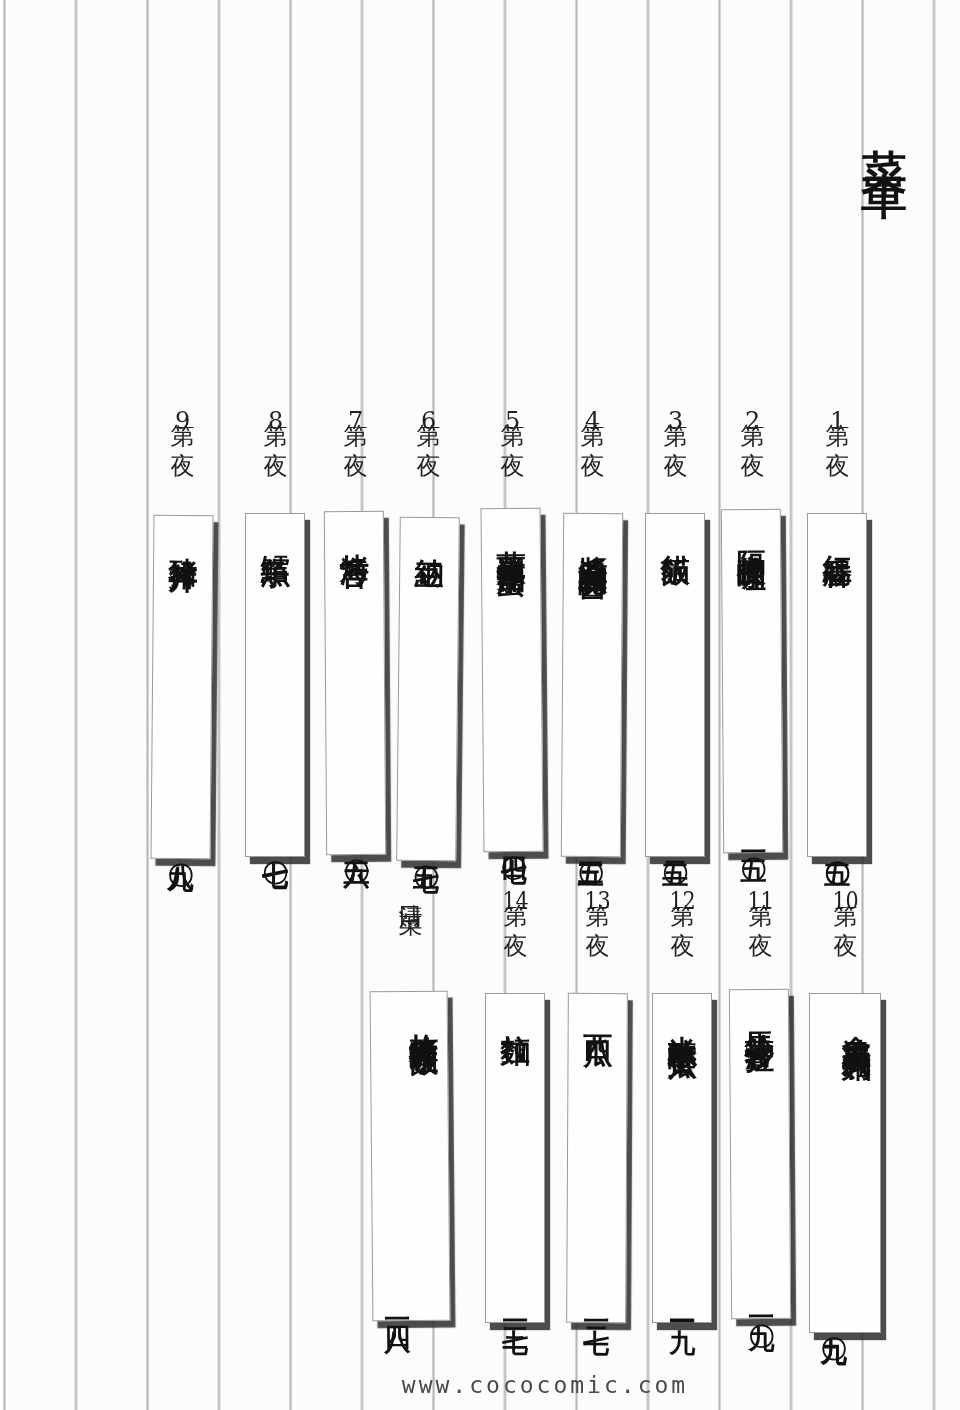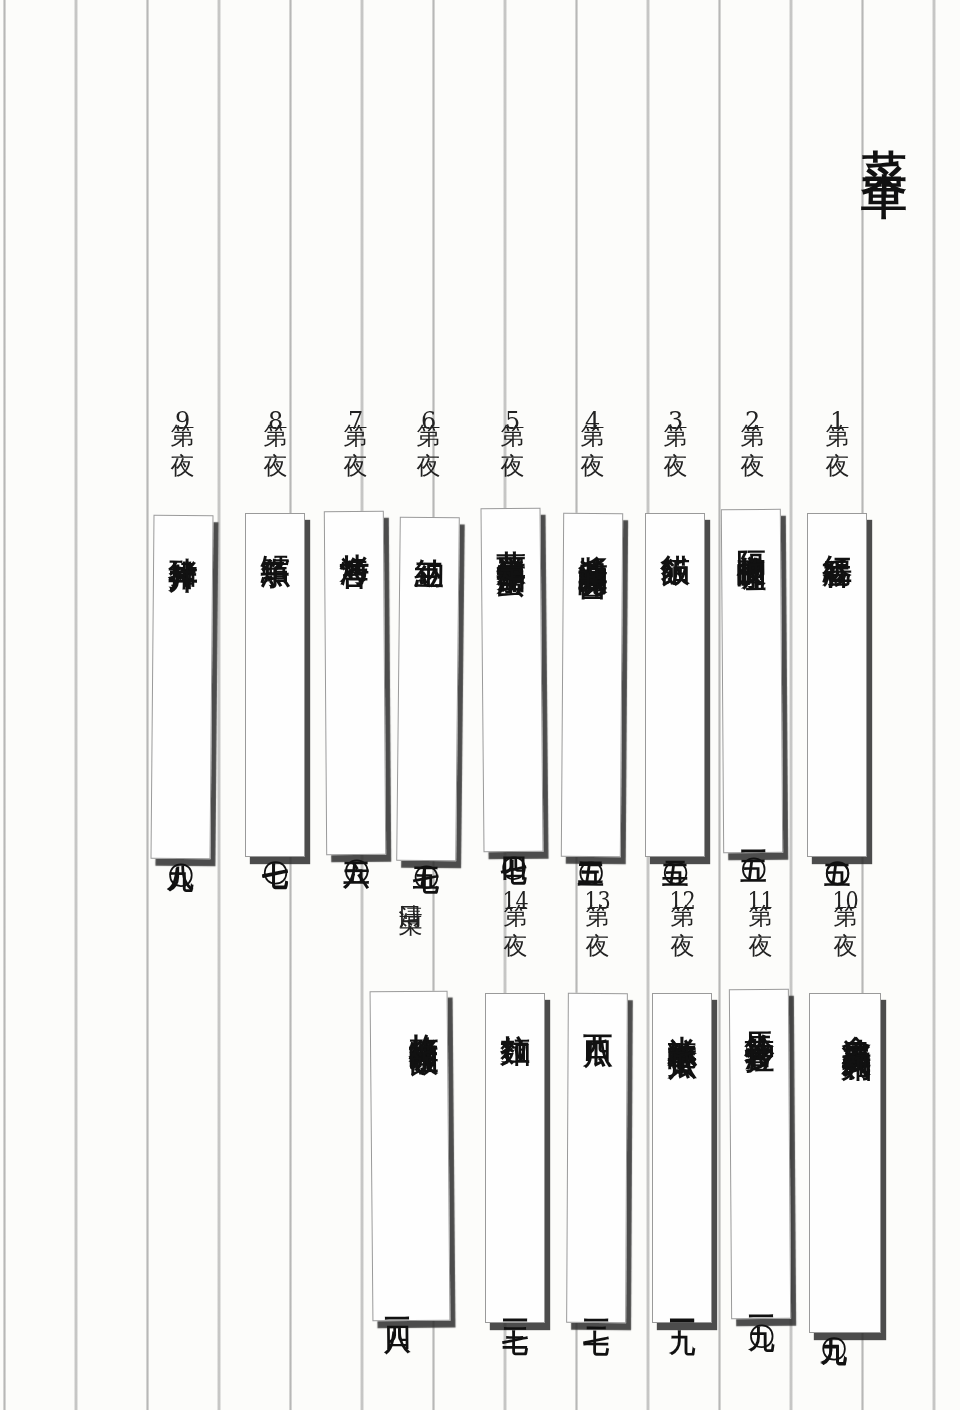--- a/index.html
+++ b/index.html
@@ -249,13 +249,14 @@
   </div>
 
   <div class="entry e15 bottom">
     <div class="chapter-label"><span class="ch-pre">清口菜</span><span class="ch-num"></span><span class="ch-suf"></span></div>
     <div class="slip">
       <div class="dish">炸豬排咖哩飯</div>
       <div class="pagenum">一四八</div>
     </div>
   </div>
 </div>
+  <div class="watermark">www.cococomic.com</div>
 </div>
 
 </body></html>

